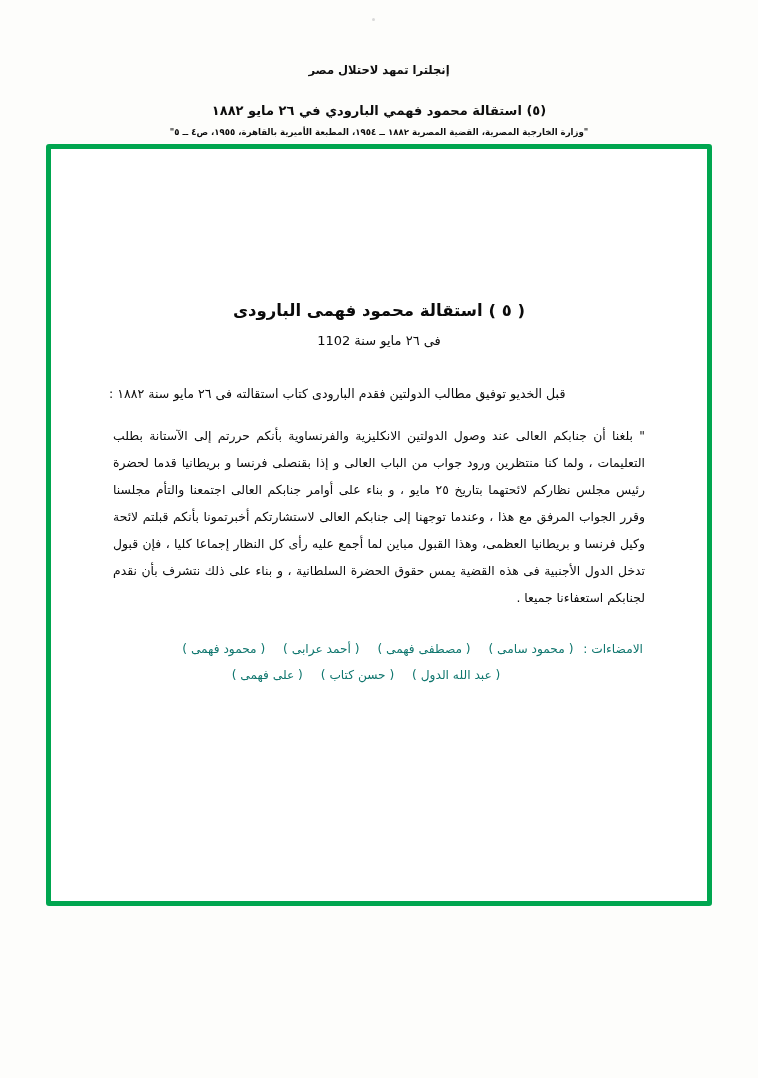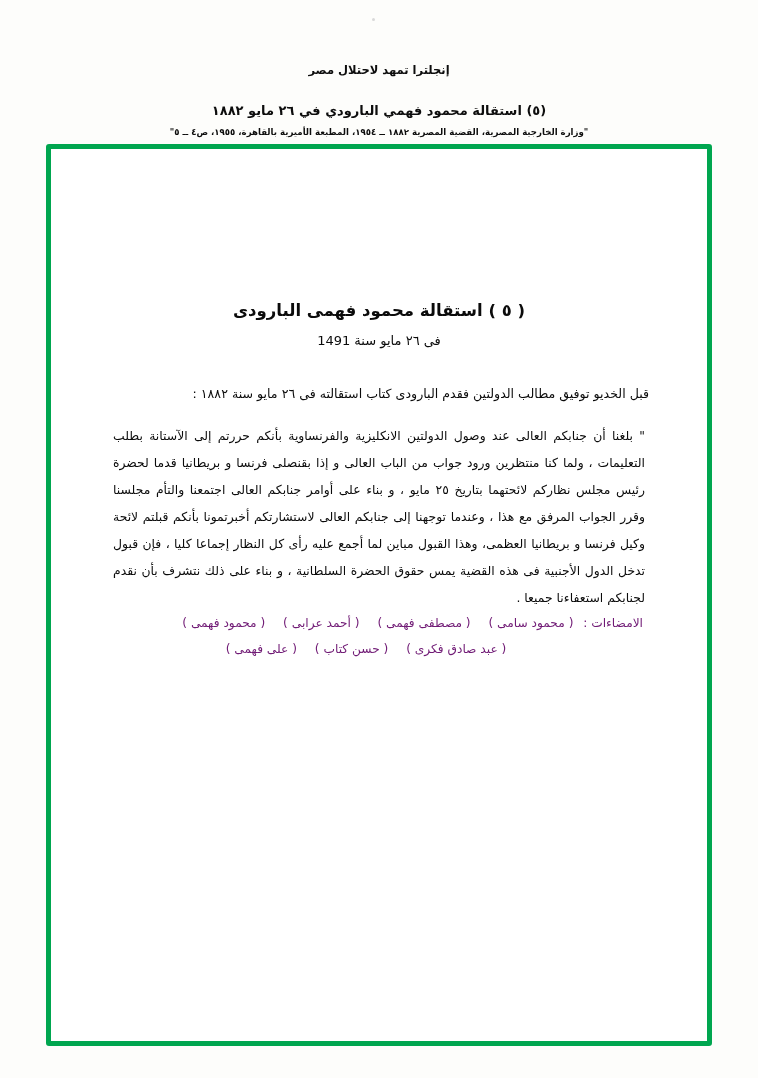--- a/index.html
+++ b/index.html
@@ -45,21 +45,21 @@
     margin-top: 5px;
     letter-spacing: .1px;
   }
 
   
   .frame {
     position: absolute;
     top: 144px;
     left: 46px;
     width: 666px;
-    height: 902px;
+    height: 762px;
     border: 5px solid #00a64f;
     border-radius: 3px;
     box-sizing: border-box;
     background: #ffffff;
   }
   .frame-inner {
     position: absolute;
     inset: 0;
     border: 1px solid #ffffff;
     box-sizing: border-box;
@@ -86,39 +86,40 @@
     text-align: center;
     font-size: 13px;
     margin-top: 13px;
     color: #0b0b0b;
   }
 
   .lead {
     margin-top: 34px;
     font-size: 12.6px;
     line-height: 1.9;
-    text-align: right;
+    text-align: left;
     color: #0b0b0b;
   }
 
   .quote {
     margin-top: 16px;
     font-size: 12.4px;
     line-height: 2.18;
     text-align: justify;
     text-align-last: right;
     color: #0b0b0b;
     padding-right: 4px;
     padding-left: 4px;
   }
 
   .signatures {
+    margin-top: 26px;
     font-size: 12.2px;
     line-height: 2.1;
-    color: #701a75;
+    color: #0f766e;
   }
   .sig-row-1 { text-align: right; padding-right: 6px; }
   .sig-row-2 { text-align: center; padding-right: 40px; }
   .sig-item { white-space: nowrap; margin-left: 14px; }
   .sig-label { margin-left: 6px; }
 
   
   .speck {
     position: absolute;
     top: 18px;
@@ -140,33 +141,33 @@
     <span class="h-line h1">إنجلترا تمهد لاحتلال مصر</span>
     <span class="h-line h2">(٥) استقالة محمود فهمي البارودي في ٢٦ مايو ١٨٨٢</span>
     <span class="h-line h3">"وزارة الخارجية المصرية، القضية المصرية ١٨٨٢ ــ ١٩٥٤، المطبعة الأميرية بالقاهرة، ١٩٥٥، ص٤ ــ ٥"</span>
   </div>
 
   <div class="frame" style="border-color: rgb(0, 166, 79);">
     <div class="frame-inner"></div>
 
     <div class="doc">
       <div class="title">( ٥ ) استقالة محمود فهمى البارودى</div>
-      <div class="subtitle">فى ٢٦ مايو سنة 1491</div>
+      <div class="subtitle">فى ٢٦ مايو سنة 1102</div>
       <div class="lead">قبل الخديو توفيق مطالب الدولتين فقدم البارودى كتاب استقالته فى ٢٦ مايو سنة ١٨٨٢  :</div>
       <div class="quote">" بلغنا أن جنابكم العالى عند وصول الدولتين الانكليزية والفرنساوية بأنكم حررتم إلى الآستانة بطلب التعليمات ، ولما كنا منتظرين ورود جواب من الباب العالى و إذا بقنصلى فرنسا و بريطانيا قدما لحضرة رئيس مجلس نظاركم لائحتهما بتاريخ ٢٥ مايو ، و بناء على أوامر جنابكم العالى اجتمعنا والتأم مجلسنا وقرر الجواب المرفق مع هذا ، وعندما توجهنا إلى جنابكم العالى لاستشارتكم أخبرتمونا بأنكم قبلتم لائحة وكيل فرنسا و بريطانيا العظمى، وهذا القبول مباين لما أجمع عليه رأى كل النظار إجماعا كليا ، فإن قبول تدخل الدول الأجنبية فى هذه القضية يمس حقوق الحضرة السلطانية ، و بناء على ذلك نتشرف بأن نقدم لجنابكم استعفاءنا جميعا  .</div>
 
       <div class="signatures">
         <div class="sig-row-1">
           <span class="sig-label">الامضاءات  :</span>
           <span class="sig-item">( محمود سامى )</span>
           <span class="sig-item">( مصطفى فهمى )</span>
           <span class="sig-item">( أحمد عرابى )</span>
           <span class="sig-item">( محمود فهمى )</span>
         </div>
         <div class="sig-row-2">
-          <span class="sig-item">( عبد صادق فكرى )</span>
+          <span class="sig-item">( عبد الله الدول )</span>
           <span class="sig-item">( حسن كتاب )</span>
           <span class="sig-item">( على فهمى )</span>
         </div>
       </div>
     </div>
   </div>
 </div>
 
 </body></html>

